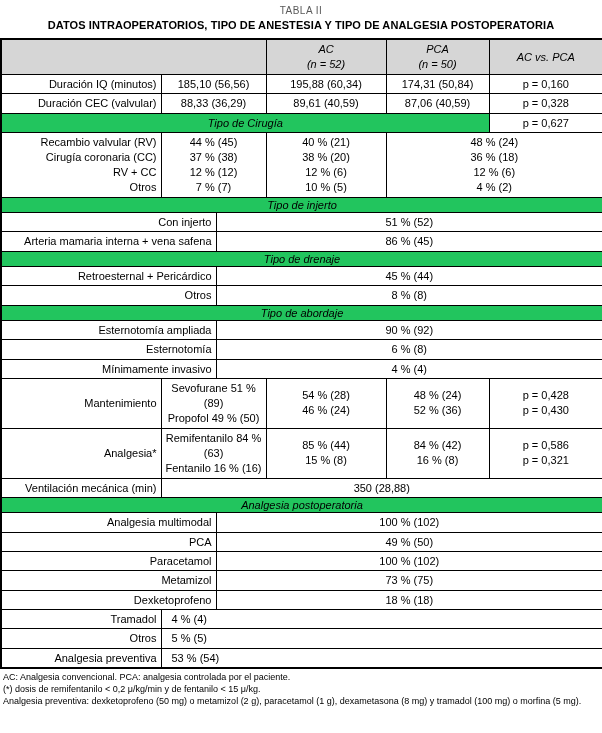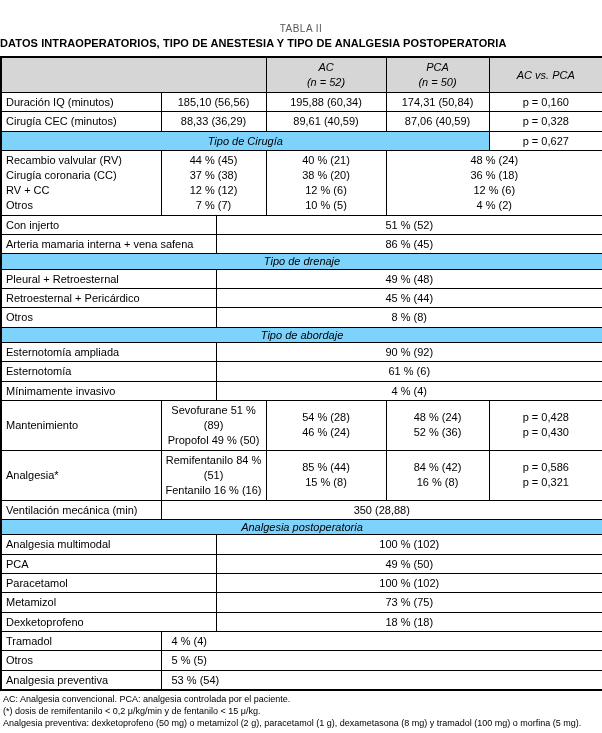--- a/index.html
+++ b/index.html
@@ -1,26 +1,26 @@
 <!DOCTYPE html>
 <html><head>
 <meta charset="utf-8">
 <style>
   * { box-sizing: border-box; }
   html, body { margin: 0; padding: 0; background: #fff; }
   body { width: 602px; font-family: "Liberation Sans", sans-serif; color: #000; }
   .page { width: 602px; padding-top: 5px; }
-  .title { text-align: center; font-size: 10px; color: #595959; letter-spacing: .5px; margin-top: 18px; }
-  .subtitle { font-size: 11px; font-weight: bold; margin-top: 3px; letter-spacing: .1px; }
+  .title { text-align: center; font-size: 10px; color: #595959; letter-spacing: .5px; }
+  .subtitle { text-align: center; font-size: 11px; font-weight: bold; margin-top: 3px; letter-spacing: .1px; }
   table { width: 602px; border-collapse: collapse; table-layout: fixed; margin-top: 7px; border: 2px solid #000; }
   td { border: 1px solid #000; font-size: 11px; padding: 2px 4px; vertical-align: middle; height: 19px; line-height: 1.3; }
-  .lbl { text-align: left; }
+  .lbl { text-align: right; }
   .val { text-align: center; }
   .vleft { text-align: left; padding-left: 10px; }
-  .sec { background: #7dd3fc; font-style: italic; text-align: center; height: 13px; padding: 0 4px; font-size: 11px; }
+  .sec { background: #22c55e; font-style: italic; text-align: center; height: 13px; padding: 0 4px; font-size: 11px; }
   .gray { background: #d6d6d6; }
   .hdr { background: #d6d6d6; font-style: italic; text-align: center; }
   .ml div { line-height: 15px; }
   .foot { font-size: 9px; line-height: 11px; padding: 1px 1px 0 3px; }
   .footwrap { margin-top: 2px; }
 </style>
 </head>
 <body>
 
 <div class="page">
@@ -54,21 +54,21 @@
 
       <tr>
         <td class="lbl">Duración IQ (minutos)</td>
         <td colspan="2" class="val">185,10 (56,56)</td>
         <td class="val">195,88 (60,34)</td>
         <td class="val">174,31 (50,84)</td>
         <td class="val">p = 0,160</td>
       </tr>
 
       <tr>
-        <td class="lbl">Cirugía CEC (minutos)</td>
+        <td class="lbl">Duración CEC (valvular)</td>
         <td colspan="2" class="val">88,33 (36,29)</td>
         <td class="val">89,61 (40,59)</td>
         <td class="val">87,06 (40,59)</td>
         <td class="val">p = 0,328</td>
       </tr>
 
       <tr>
         <td colspan="5" class="sec">Tipo de Cirugía</td>
         <td class="val">p = 0,627</td>
       </tr>
@@ -93,54 +93,53 @@
         </td>
         <td colspan="2" class="val ml">
           <div>48 % (24)</div>
           <div>36 % (18)</div>
           <div>12 % (6)</div>
           <div>4 % (2)</div>
         </td>
       </tr>
 
       <tr>
+        <td colspan="6" class="sec">Tipo de injerto</td>
+      </tr>
+      <tr>
         <td colspan="2" class="lbl">Con injerto</td>
         <td colspan="4" class="val">51 % (52)</td>
       </tr>
       <tr>
         <td colspan="2" class="lbl">Arteria mamaria interna + vena safena</td>
         <td colspan="4" class="val">86 % (45)</td>
       </tr>
 
       <tr>
         <td colspan="6" class="sec">Tipo de drenaje</td>
       </tr>
       <tr>
-        <td colspan="2" class="lbl">Pleural + Retroesternal</td>
-        <td colspan="4" class="val">49 % (48)</td>
-      </tr>
-      <tr>
         <td colspan="2" class="lbl">Retroesternal + Pericárdico</td>
         <td colspan="4" class="val">45 % (44)</td>
       </tr>
       <tr>
         <td colspan="2" class="lbl">Otros</td>
         <td colspan="4" class="val">8 % (8)</td>
       </tr>
 
       <tr>
         <td colspan="6" class="sec">Tipo de abordaje</td>
       </tr>
       <tr>
         <td colspan="2" class="lbl">Esternotomía ampliada</td>
         <td colspan="4" class="val">90 % (92)</td>
       </tr>
       <tr>
         <td colspan="2" class="lbl">Esternotomía</td>
-        <td colspan="4" class="val">61 % (6)</td>
+        <td colspan="4" class="val">6 % (8)</td>
       </tr>
       <tr>
         <td colspan="2" class="lbl">Mínimamente invasivo</td>
         <td colspan="4" class="val">4 % (4)</td>
       </tr>
 
       <tr>
         <td class="lbl">Mantenimiento</td>
         <td colspan="2" class="val ml">
           <div>Sevofurane 51 % (89)</div>
@@ -156,21 +155,21 @@
         </td>
         <td class="val ml">
           <div>p = 0,428</div>
           <div>p = 0,430</div>
         </td>
       </tr>
       <tr>
         <td class="lbl">Analgesia*</td>
         <td colspan="2" class="val ml">
           <div>Remifentanilo 84 %</div>
-          <div>(51)</div>
+          <div>(63)</div>
           <div>Fentanilo 16 % (16)</div>
         </td>
         <td class="val ml">
           <div>85 % (44)</div>
           <div>15 % (8)</div>
         </td>
         <td class="val ml">
           <div>84 % (42)</div>
           <div>16 % (8)</div>
         </td>

